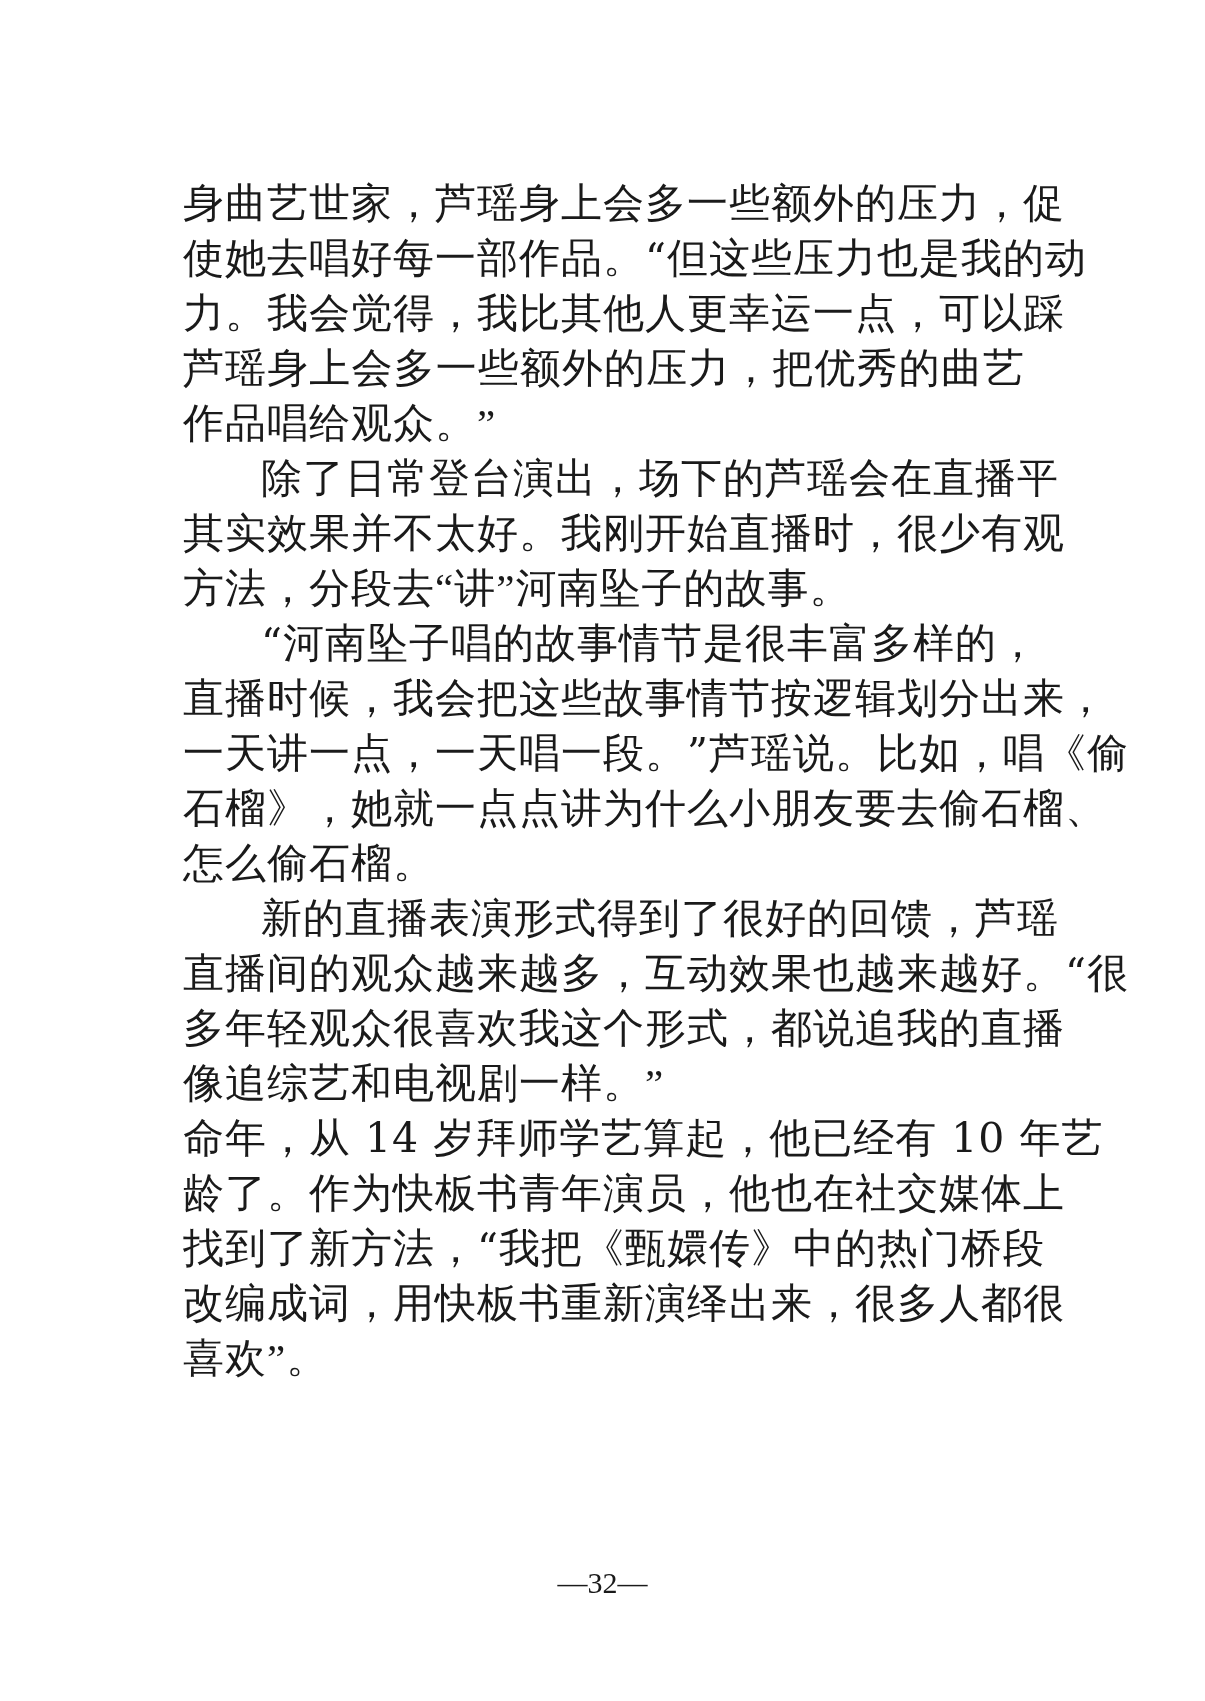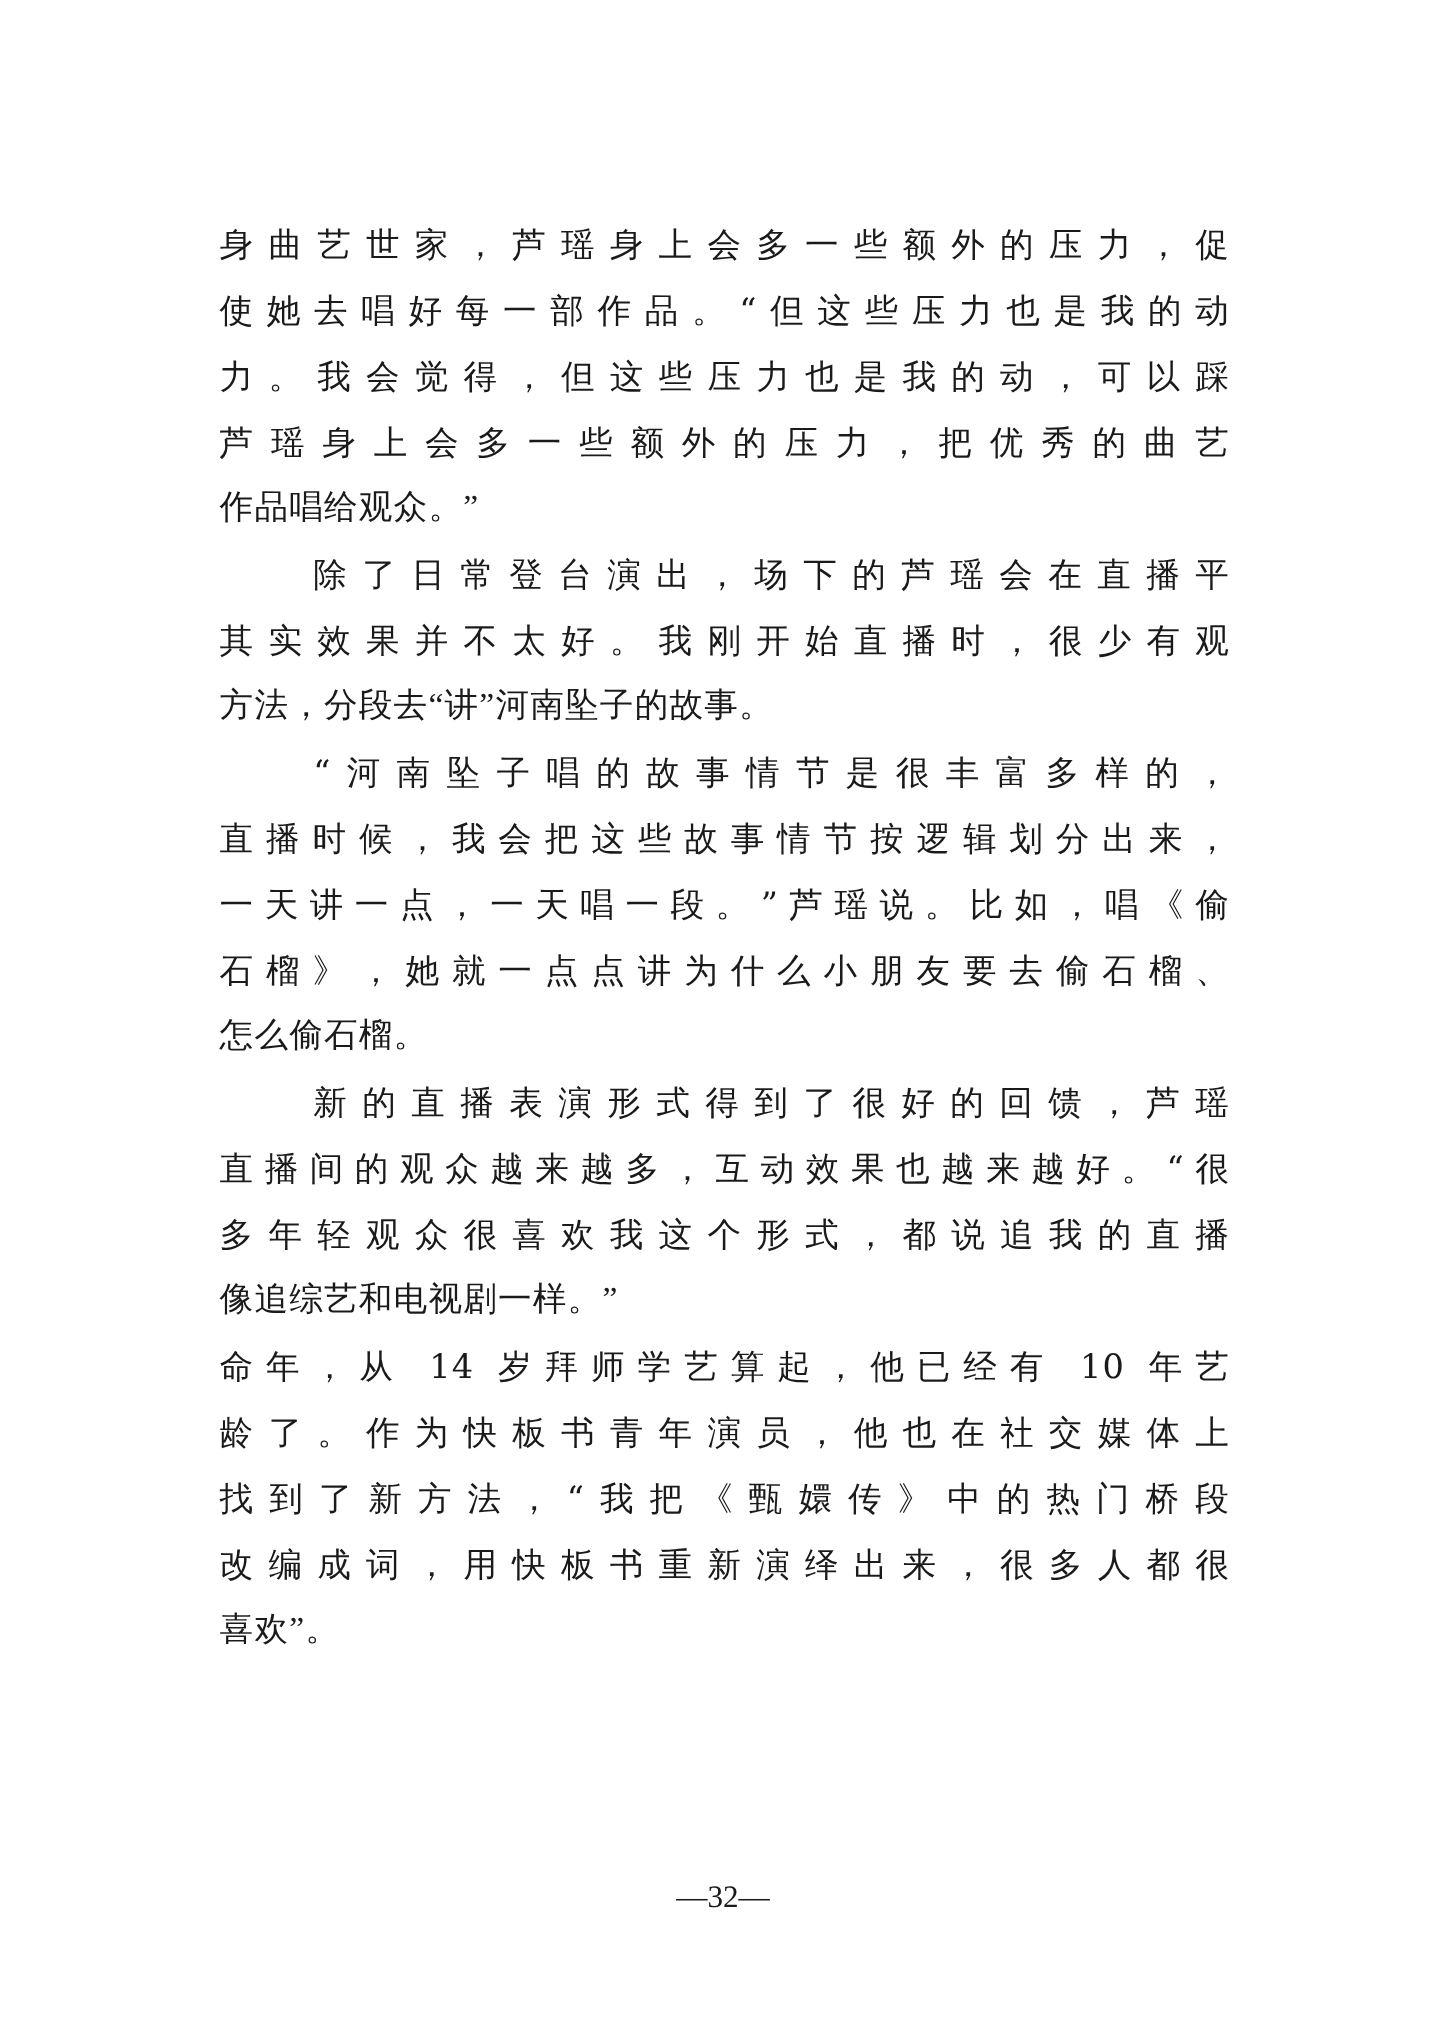--- a/index.html
+++ b/index.html
@@ -17,52 +17,52 @@
   }
   .page {
     position: absolute;
     left: 183px;
     top: 176px;
     width: 842px;
   }
   .line {
     height: 55px;
     line-height: 55px;
-    font-size: 28px;
+    font-size: 41px;
     white-space: nowrap;
     text-align: justify;
     text-align-last: justify;
     letter-spacing: 1px;
   }
   .line.last {
     text-align-last: left;
     font-family: Liberation Serif, serif;
   }
   .line.indent {
     padding-left: 78px;
   }
   .page-number {
     position: absolute;
     left: 0;
     width: 1205px;
     top: 1566px;
     text-align: center;
     font-family: "Liberation Serif", "DejaVu Serif", serif;
-    font-size: 26px;
+    font-size: 30px;
     color: #1a1a1a;
   }
 </style>
 </head>
 <body>
 
 <div class="page">
   <div>
     <div class="line">身曲艺世家，芦瑶身上会多一些额外的压力，促</div>
     <div class="line">使她去唱好每一部作品。“但这些压力也是我的动</div>
-    <div class="line">力。我会觉得，但这些压力也是我的动，可以踩</div>
+    <div class="line">力。我会觉得，我比其他人更幸运一点，可以踩</div>
     <div class="line">芦瑶身上会多一些额外的压力，把优秀的曲艺</div>
     <div class="line last">作品唱给观众。”</div>
   </div>
   <div>
     <div class="line indent">除了日常登台演出，场下的芦瑶会在直播平</div>
     <div class="line">其实效果并不太好。我刚开始直播时，很少有观</div>
     <div class="line last">方法，分段去“讲”河南坠子的故事。</div>
   </div>
   <div>
     <div class="line indent">“河南坠子唱的故事情节是很丰富多样的，</div>

